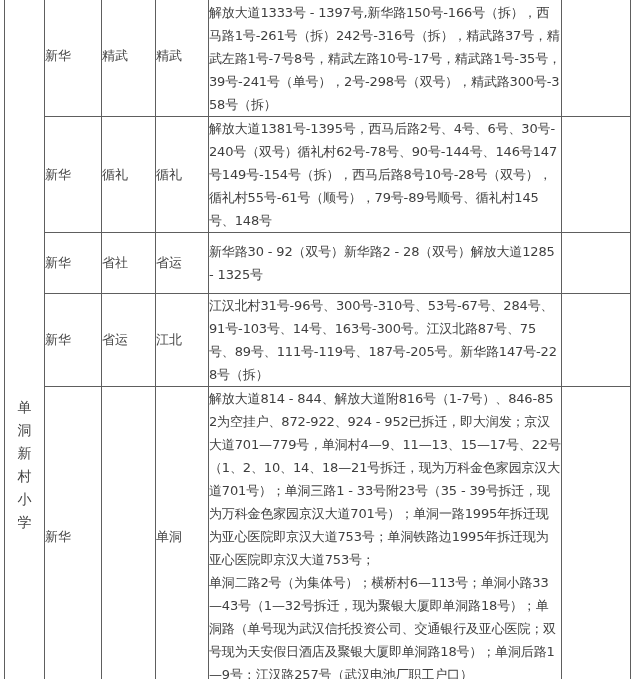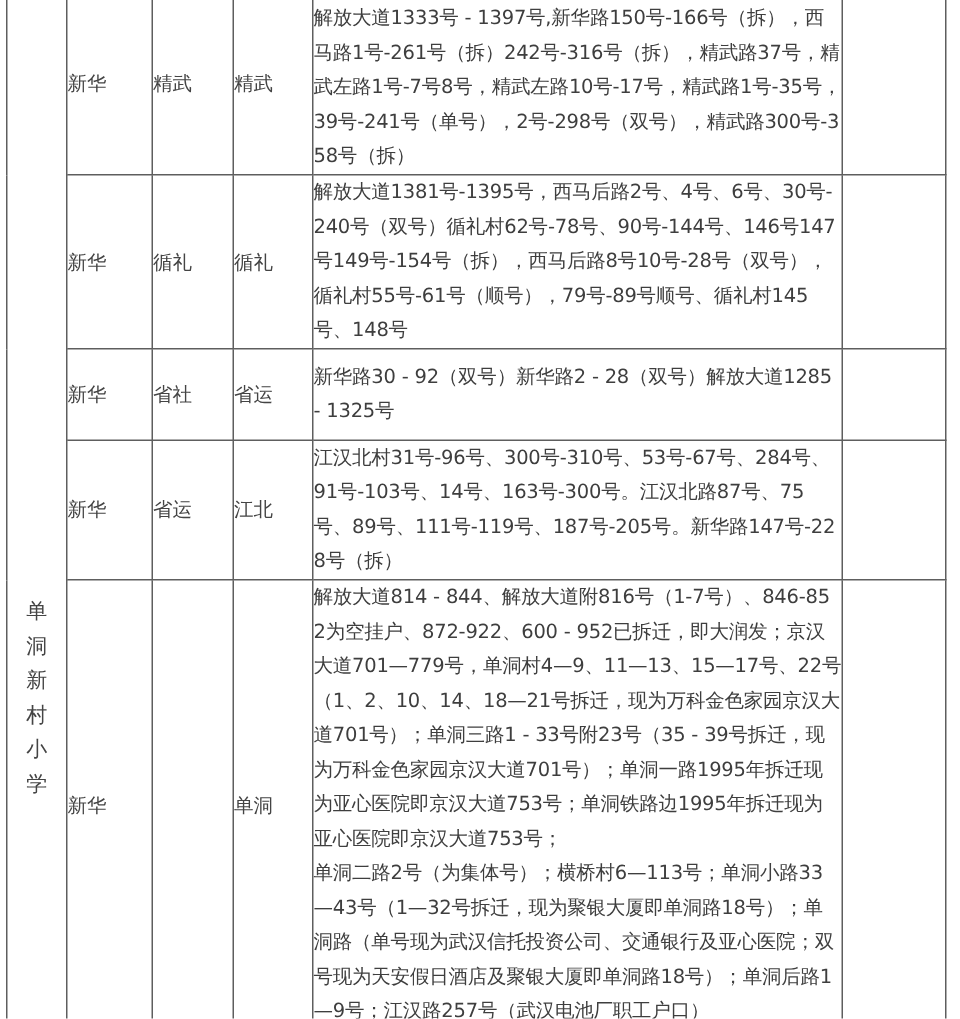--- a/index.html
+++ b/index.html
@@ -62,19 +62,19 @@
     <td class="cell">省运</td>
     <td class="cell">江北</td>
     <td class="addr">江汉北村31号-96号、300号-310号、53号-67号、284号、91号-103号、14号、163号-300号。江汉北路87号、75号、89号、111号-119号、187号-205号。新华路147号-228号（拆）</td>
     <td class="extra"></td>
   </tr>
   <tr style="height:296px">
     <td class="cell">新华</td>
     <td class="cell"></td>
     <td class="cell">单洞</td>
     <td class="addr">
-      <div>解放大道814 - 844、解放大道附816号（1-7号）、846-852为空挂户、872-922、600 - 952已拆迁，即大润发；京汉大道701—779号，单洞村4—9、11—13、15—17号、22号（1、2、10、14、18—21号拆迁，现为万科金色家园京汉大道701号）；单洞三路1 - 33号附23号（35 - 39号拆迁，现为万科金色家园京汉大道701号）；单洞一路1995年拆迁现为亚心医院即京汉大道753号；单洞铁路边1995年拆迁现为亚心医院即京汉大道753号；</div>
+      <div>解放大道814 - 844、解放大道附816号（1-7号）、846-852为空挂户、872-922、924 - 952已拆迁，即大润发；京汉大道701—779号，单洞村4—9、11—13、15—17号、22号（1、2、10、14、18—21号拆迁，现为万科金色家园京汉大道701号）；单洞三路1 - 33号附23号（35 - 39号拆迁，现为万科金色家园京汉大道701号）；单洞一路1995年拆迁现为亚心医院即京汉大道753号；单洞铁路边1995年拆迁现为亚心医院即京汉大道753号；</div>
       <div>单洞二路2号（为集体号）；横桥村6—113号；单洞小路33—43号（1—32号拆迁，现为聚银大厦即单洞路18号）；单洞路（单号现为武汉信托投资公司、交通银行及亚心医院；双号现为天安假日酒店及聚银大厦即单洞路18号）；单洞后路1—9号；江汉路257号（武汉电池厂职工户口）</div>
     </td>
     <td class="extra"></td>
   </tr>
 </tbody>
   </table>
 
 </body></html>

